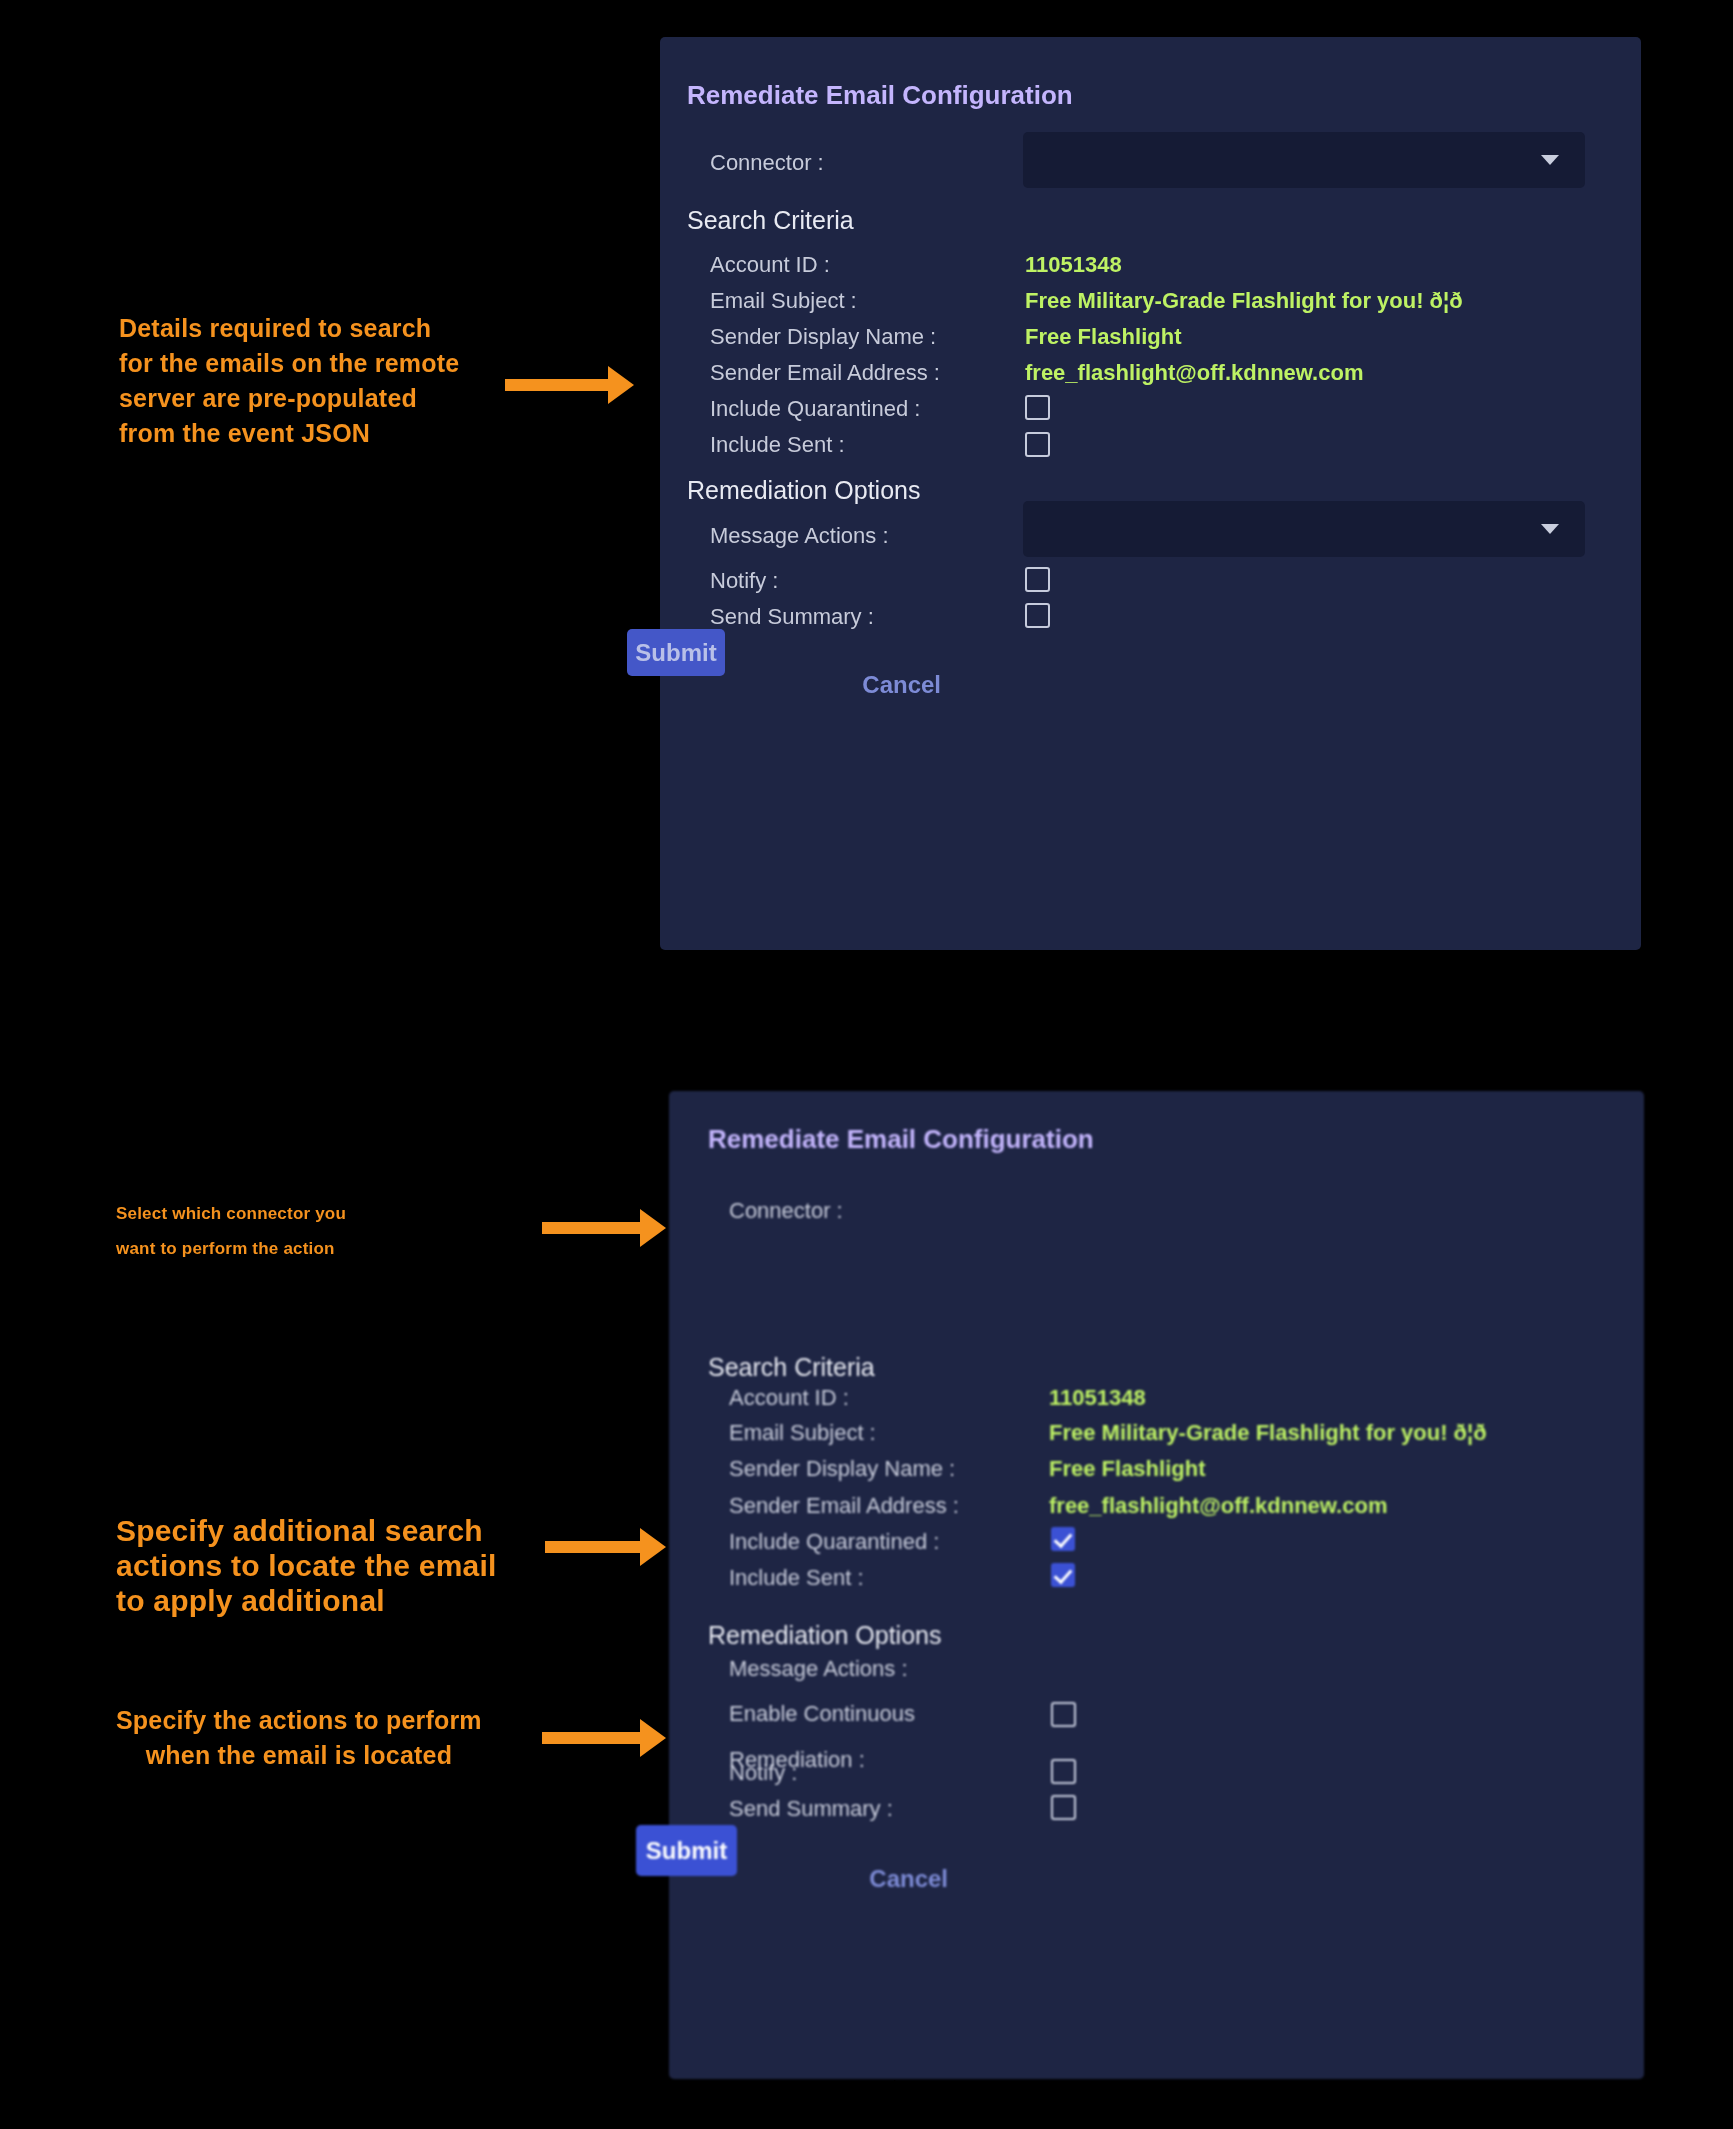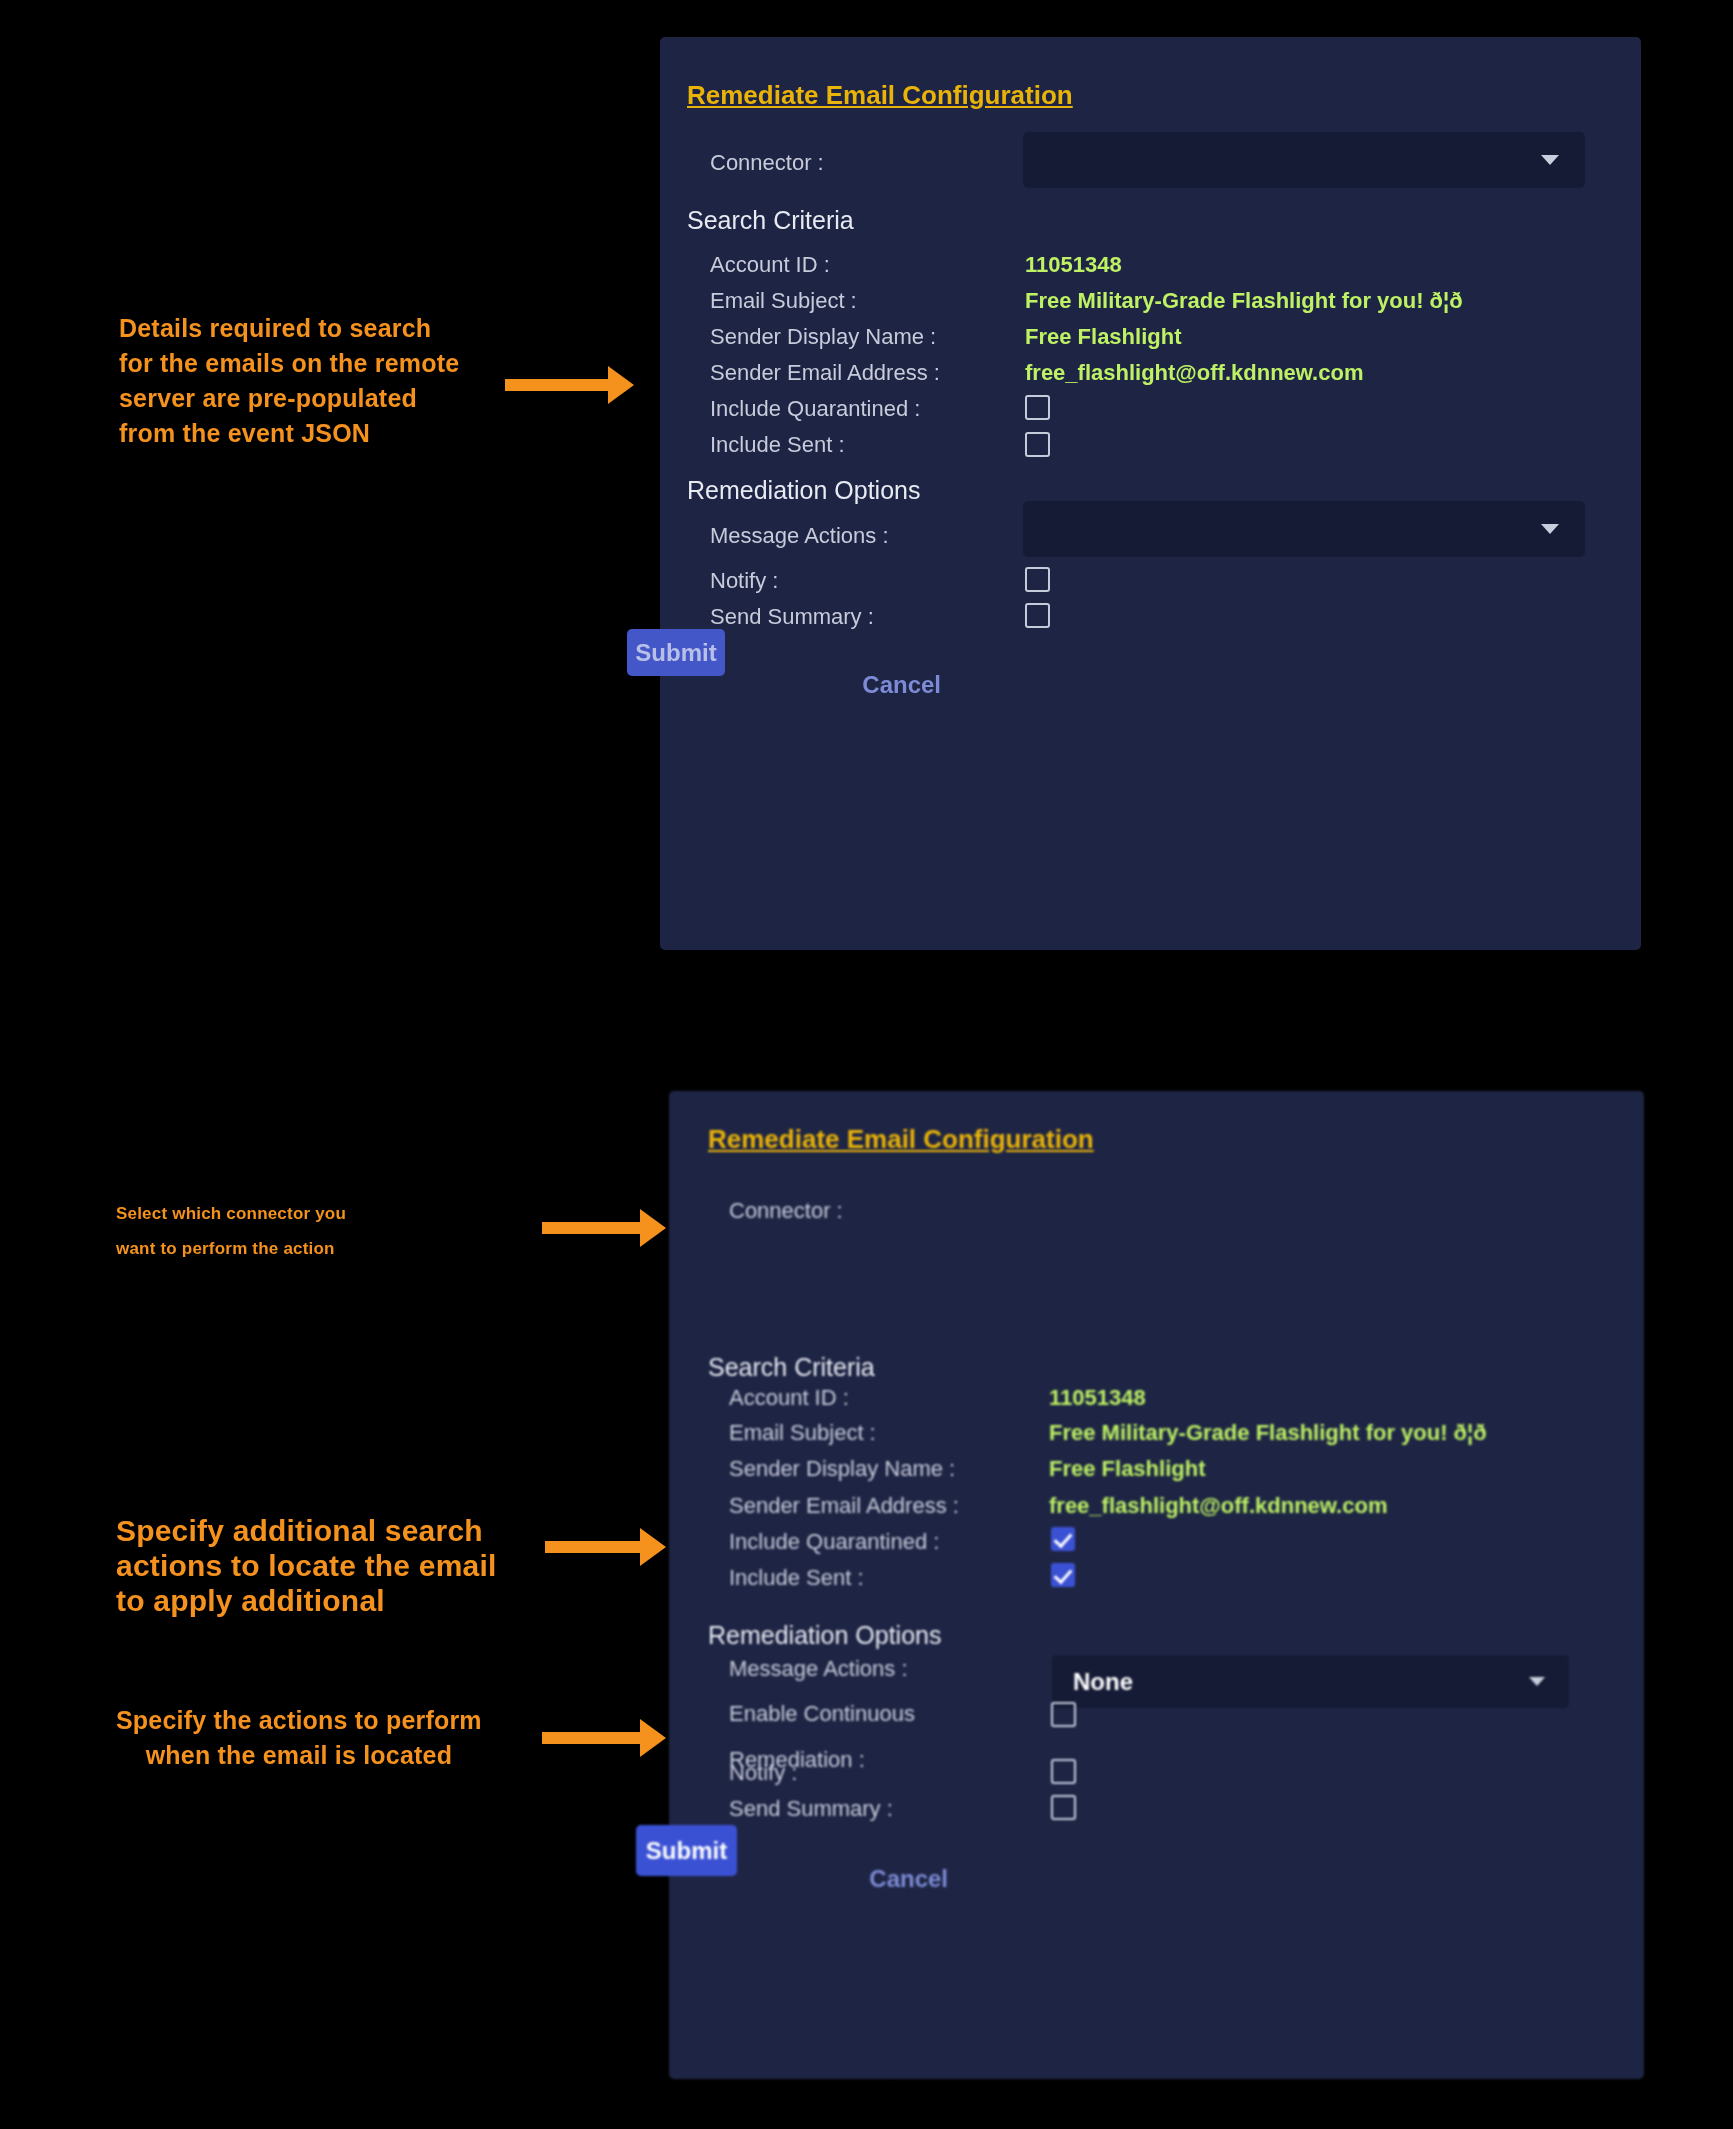--- a/index.html
+++ b/index.html
@@ -47,23 +47,22 @@
   .panel {
     position: absolute;
     background: #1E2544;
     border-radius: 5px;
     box-sizing: border-box;
   }
   .panel-blur { filter: blur(0.9px); }
 
   .panel-title {
     position: absolute;
-    color: #eab308;
-    font-weight: bold;
-    text-decoration: underline;
+    color: #c4b5fd;
+    font-weight: bold;
   }
 
   .section-title {
     position: absolute;
     color: #E8EAF2;
     font-weight: normal;
   }
 
   .field-label {
     position: absolute;
@@ -261,24 +260,20 @@
   </div>
 
   <div class="field-label" style="left:60px; top:474px; font-size:22px;">Include Sent :</div>
   <div class="checkbox checked" style="left:382px; top:472px; width:24px; height:24px;">
     <span class="tick"></span>
   </div>
 
   <div class="section-title" style="left:39px; top:530px; font-size:25px;">Remediation Options</div>
 
   <div class="field-label" style="left:60px; top:565px; font-size:22px;">Message Actions :</div>
-  <div class="select-box" style="left:383px; top:564px; width:517px; height:53px;">
-    <span class="sel-text" style="left:21px; top:13px; font-size:24px;">None</span>
-    <span class="caret" style="right:24px; top:22px; border-left-width:8px; border-right-width:8px; border-top-width:9px;"></span>
-  </div>
 
   <div class="field-label" style="left:60px; top:610px; font-size:22px;">Enable Continuous</div>
   <div class="field-label" style="left:60px; top:632px; font-size:22px;margin-top:24px;">Remediation :</div>
   <div class="checkbox" style="left:382px; top:611px; width:25px; height:25px;"></div>
 
   <div class="field-label" style="left:60px; top:669px; font-size:22px;">Notify :</div>
   <div class="checkbox" style="left:382px; top:668px; width:25px; height:25px;"></div>
 
   <div class="field-label" style="left:60px; top:705px; font-size:22px;">Send Summary :</div>
   <div class="checkbox" style="left:382px; top:704px; width:25px; height:25px;"></div>

